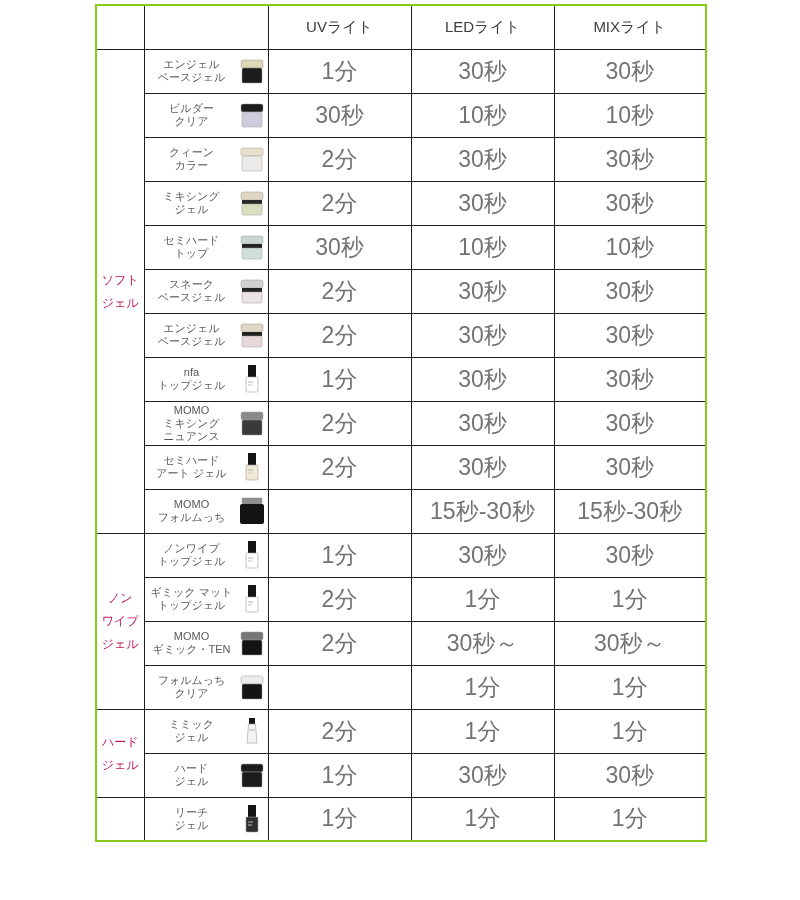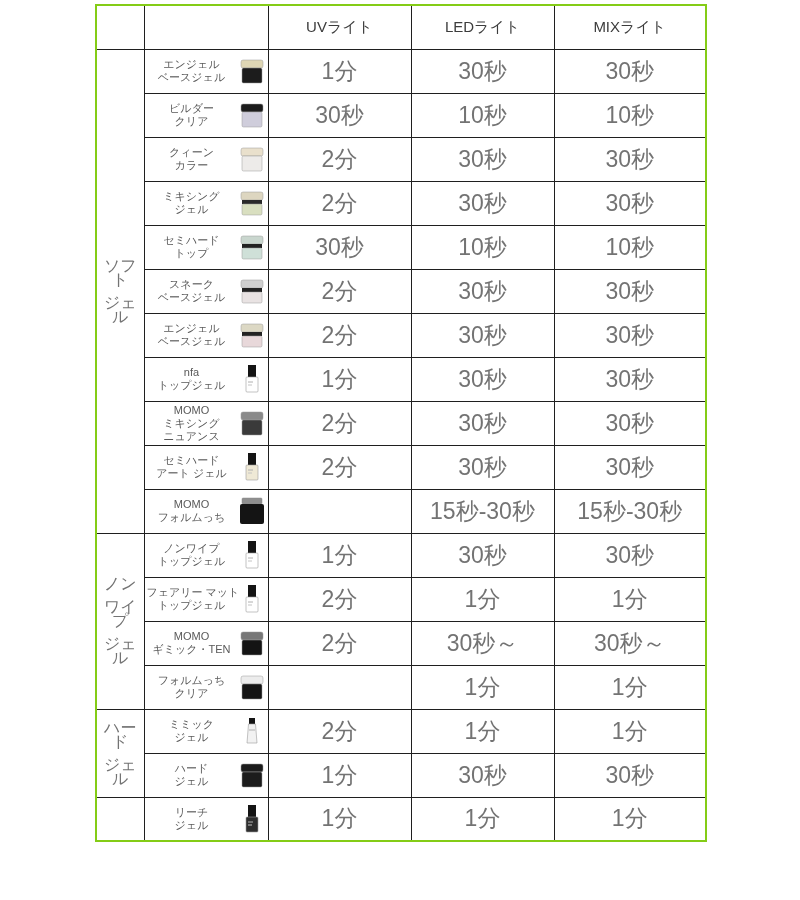--- a/index.html
+++ b/index.html
@@ -29,22 +29,22 @@
   }
   .cure-table thead tr { height: 44px; }
   .cure-table tbody tr { height: 44px; }
   .cure-table th {
     font-size: 15px;
     font-weight: 400;
     color: #3c3c3c;
     background: #ffffff;
   }
   td.group-cell {
-    font-size: 16px;
-    color: #737373;
+    font-size: 12px;
+    color: #be185d;
     background: #ffffff;
   }
   td.group-cell .gline { margin: 9px 0; line-height: 14px; }
   td.product-cell { background: #ffffff; }
   .pwrap {
     display: flex;
     align-items: center;
     justify-content: center;
     gap: 1px;
     padding: 0 2px;
@@ -315,21 +315,21 @@
             </div>
           </td>
           <td class="time-cell">1分</td>
           <td class="time-cell">30秒</td>
           <td class="time-cell">30秒</td>
         </tr>
         <tr>
           <td class="product-cell">
             <div class="pwrap">
               <div class="pname">
-                <div>フェアリー マット</div>
+                <div>ギミック マット</div>
                 <div>トップジェル</div>
               </div>
               <span class="picon"><svg xmlns="http://www.w3.org/2000/svg" width="28" height="30" viewBox="0 0 28 30">
                   <rect x="10" y="1" width="8" height="12" fill="#141414"></rect>
                   <rect x="8" y="13" width="12" height="15" rx="1" fill="#ffffff" stroke="#9a9a9a" stroke-width="0.6"></rect>
                   <line x1="10" y1="18" x2="15" y2="18" stroke="#b0b0b0" stroke-width="1"></line>
                   <line x1="10" y1="21" x2="14" y2="21" stroke="#c4c4c4" stroke-width="1"></line>
                 </svg></span>
             </div>
           </td>

